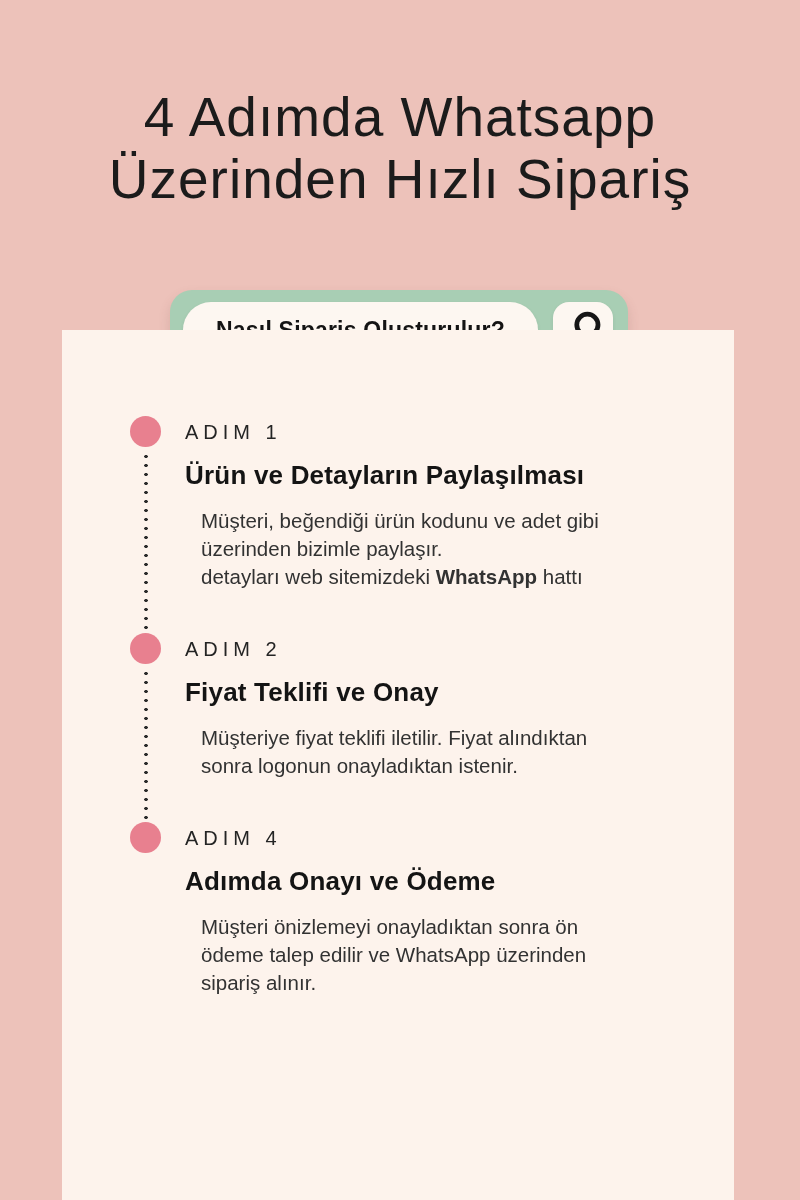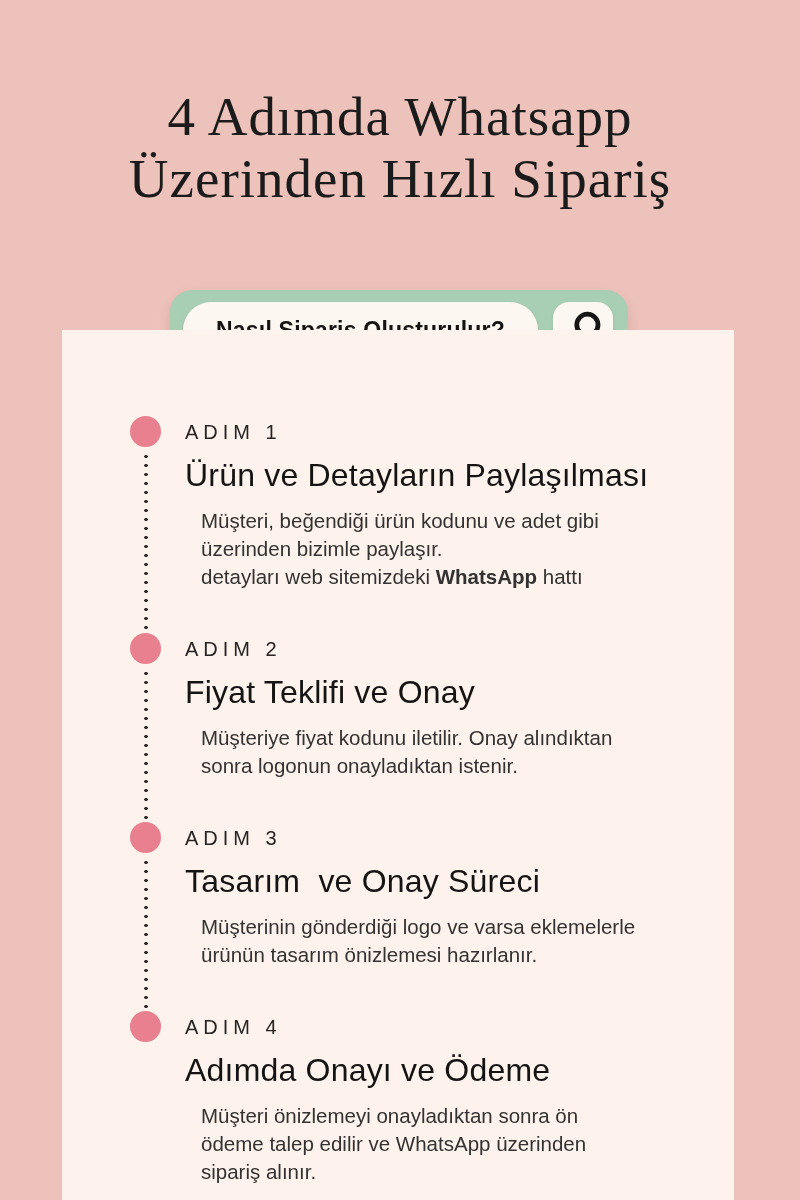--- a/index.html
+++ b/index.html
@@ -6,21 +6,21 @@
   body { background:#edc2ba; font-family:"Liberation Sans","DejaVu Sans",sans-serif; }
   .stage {
     position:relative; width:800px; height:1200px;
     background:#edc2ba; overflow:hidden;
   }
 
   
   .title {
     position:absolute; top:86px; left:0; width:800px;
     margin:0; text-align:center;
-    font-family:Liberation Serif, serif;
+    font-family:Liberation Sans, sans-serif;
     font-weight:400; font-size:55px; line-height:62px;
     color:#1b1b1b; letter-spacing:1px;
   }
   .title-line { display:block; }
 
   
   .search-bar {
     position:absolute; left:170px; top:290px; width:458px; height:80px;
     box-sizing:border-box; background:#a8ceb4; border-radius:22px;
     display:flex; align-items:center; padding:12px 15px 12px 13px; gap:15px;
@@ -55,22 +55,22 @@
   .step:not(:last-child)::before {
     content:""; position:absolute; left:13.5px; top:34px; bottom:-46px; width:4px;
     background-image:radial-gradient(circle at 2px 4.5px, #2b2b2b 1.6px, transparent 1.9px);
     background-size:4px 9px; background-repeat:repeat-y;
   }
   .step-label {
     font-size:20px; letter-spacing:5px; color:#242424;
     line-height:28px; margin:0 0 13px 0; font-weight:400;
   }
   .step-heading {
-    margin:0 0 11px 0; font-size:32px; line-height:32px;
-    font-weight:400; color:#141414; letter-spacing:0.2px; white-space:pre-wrap;
+    margin:0 0 11px 0; font-size:26px; line-height:32px;
+    font-weight:700; color:#141414; letter-spacing:0.2px; white-space:pre-wrap;
   }
   .step-body {
     margin:16px; font-size:20.5px; line-height:28px; color:#323232;
   }
   .bl { display:block; }
 </style>
 </head>
 <body>
 
 <div class="stage">
@@ -106,37 +106,26 @@
         </p>
       </div>
     </div>
 
     <div class="step">
       <span class="dot"></span>
       <div class="step-content">
         <div class="step-label">ADIM 2</div>
         <h2 class="step-heading">Fiyat Teklifi ve Onay</h2>
         <p class="step-body">
-          <span class="bl">Müşteriye fiyat kodunu iletilir. Onay alındıktan</span>
+          <span class="bl">Müşteriye fiyat teklifi iletilir. Fiyat alındıktan</span>
           <span class="bl">sonra logonun onayladıktan istenir.</span>
         </p>
       </div>
     </div>
 
-    <div class="step">
-      <span class="dot"></span>
-      <div class="step-content">
-        <div class="step-label">ADIM 3</div>
-        <h2 class="step-heading">Tasarım  ve Onay Süreci</h2>
-        <p class="step-body">
-          <span class="bl">Müşterinin gönderdiği logo ve varsa eklemelerle</span>
-          <span class="bl">ürünün tasarım önizlemesi hazırlanır.</span>
-        </p>
-      </div>
-    </div>
 
     <div class="step">
       <span class="dot"></span>
       <div class="step-content">
         <div class="step-label">ADIM 4</div>
         <h2 class="step-heading">Adımda Onayı ve Ödeme</h2>
         <p class="step-body">
           <span class="bl">Müşteri önizlemeyi onayladıktan sonra ön</span>
           <span class="bl">ödeme talep edilir ve WhatsApp üzerinden</span>
           <span class="bl">sipariş alınır.</span>

